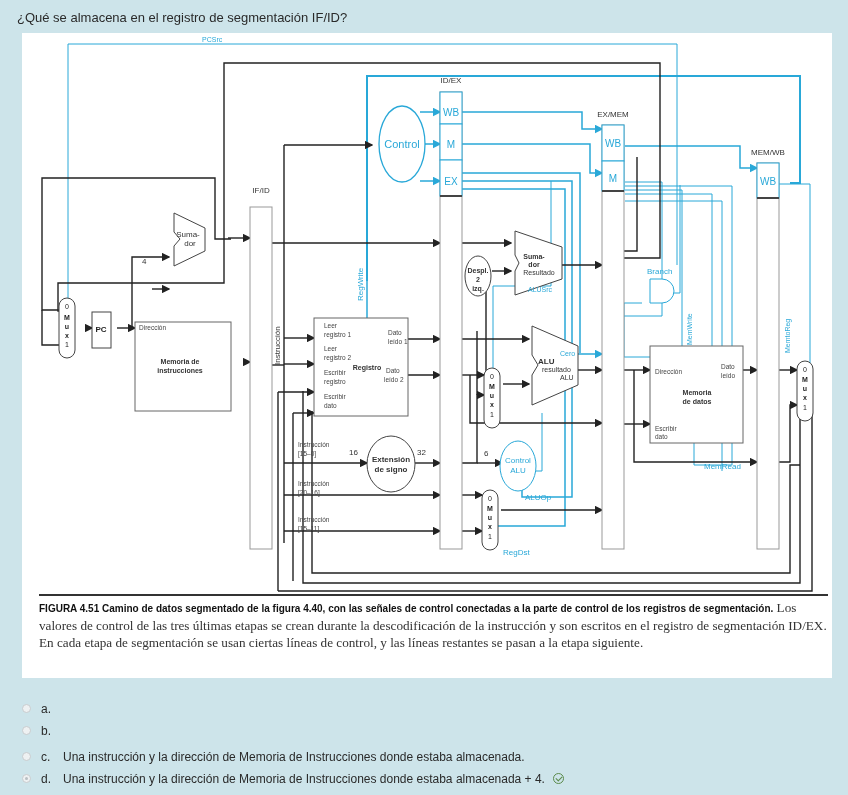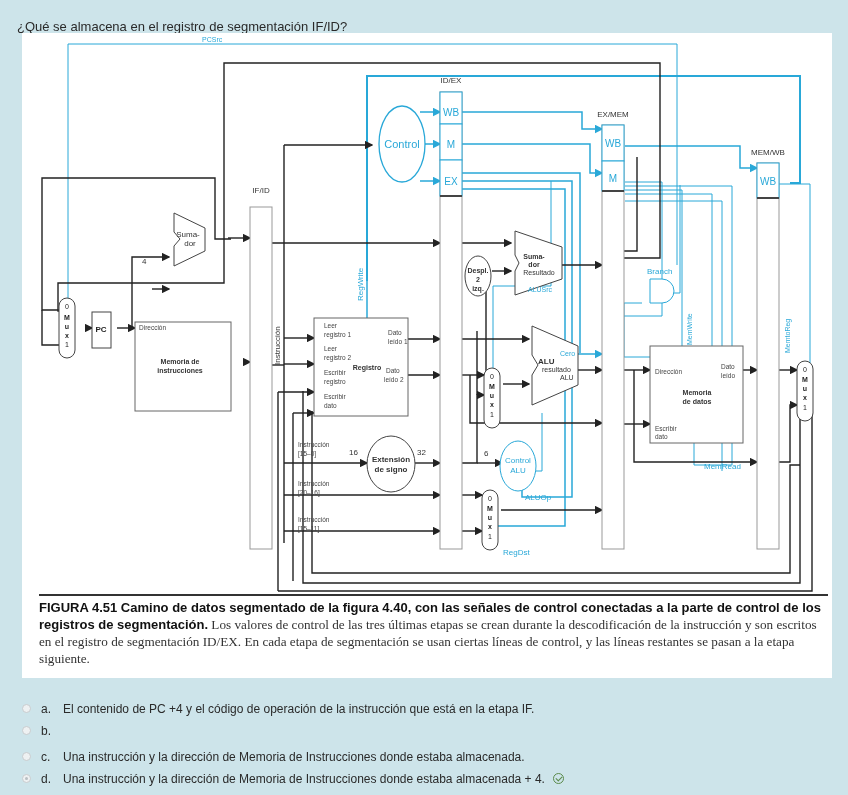--- a/index.html
+++ b/index.html
@@ -1,21 +1,21 @@
 <!DOCTYPE html>
 <html><head>
 <meta charset="utf-8">
 <style>
   html,body{margin:0;padding:0;}
   body{width:848px;height:795px;background:#cde4ea;font-family:"Liberation Sans",sans-serif;color:#222;position:relative;overflow:hidden;}
-  .question{position:absolute;left:17px;top:19px;font-size:13px;color:#2a2a2a;}
+  .question{position:absolute;left:17px;top:10px;font-size:13px;color:#2a2a2a;}
   .figure{position:absolute;left:22px;top:33px;width:810px;height:645px;background:#fff;}
   .figure svg{position:absolute;left:0;top:0;}
   .caption{position:absolute;left:17px;top:566px;width:790px;font-family:"Liberation Serif",serif;font-size:13.2px;line-height:17px;color:#333;}
-  .caption .fig-head{font-family:"Liberation Sans",sans-serif;font-weight:bold;color:#111;font-size:13px;}
+  .caption .fig-head{font-family:"Liberation Sans",sans-serif;font-weight:bold;color:#111;font-size:10px;}
   .answers{position:absolute;left:22px;top:700px;font-size:12px;color:#2a2a2a;}
   .opt{display:flex;align-items:center;height:17px;}
   .opt .radio{width:9px;height:9px;border-radius:50%;border:1px solid #c8cccf;background:#eef1f2;margin-right:10px;position:relative;box-sizing:border-box;}
   .opt .radio.checked::after{content:"";position:absolute;left:2px;top:2px;width:3px;height:3px;border-radius:50%;background:#b8bec2;}
   .opt .letter{width:22px;}
   .opt .check{display:inline-block;width:11px;height:11px;border:1.3px solid #5a8a4a;border-radius:50%;margin-left:8px;position:relative;box-sizing:border-box;}
   .opt .check::after{content:"";position:absolute;left:3px;top:1px;width:3px;height:5px;border-right:1.3px solid #5a8a4a;border-bottom:1.3px solid #5a8a4a;transform:rotate(45deg);}
 </style>
 </head>
 <body>
@@ -318,21 +318,20 @@
 </svg>
   <div class="caption">
     <span class="fig-head">FIGURA 4.51   Camino de datos segmentado de la figura 4.40, con las señales de control conectadas a la parte de control de los registros de segmentación.</span><span> Los valores de control de las tres últimas etapas se crean durante la descodificación de la instrucción y son escritos en el registro de segmentación ID/EX. En cada etapa de segmentación se usan ciertas líneas de control, y las líneas restantes se pasan a la etapa siguiente.</span>
   </div>
 </div>
 
 <div class="answers">
   <div class="opt" style="margin-top:0">
     <span class="radio"></span>
     <span class="letter">a.</span>
-    <span>El contenido de PC +4 y el código de operación de la instrucción que está en la etapa IF.</span>
   </div>
   <div class="opt" style="margin-top:5px">
     <span class="radio"></span>
     <span class="letter">b.</span>
   </div>
   <div class="opt" style="margin-top:9px">
     <span class="radio"></span>
     <span class="letter">c.</span>
     <span>Una instrucción y la dirección de Memoria de Instrucciones donde estaba almacenada.</span>
   </div>

